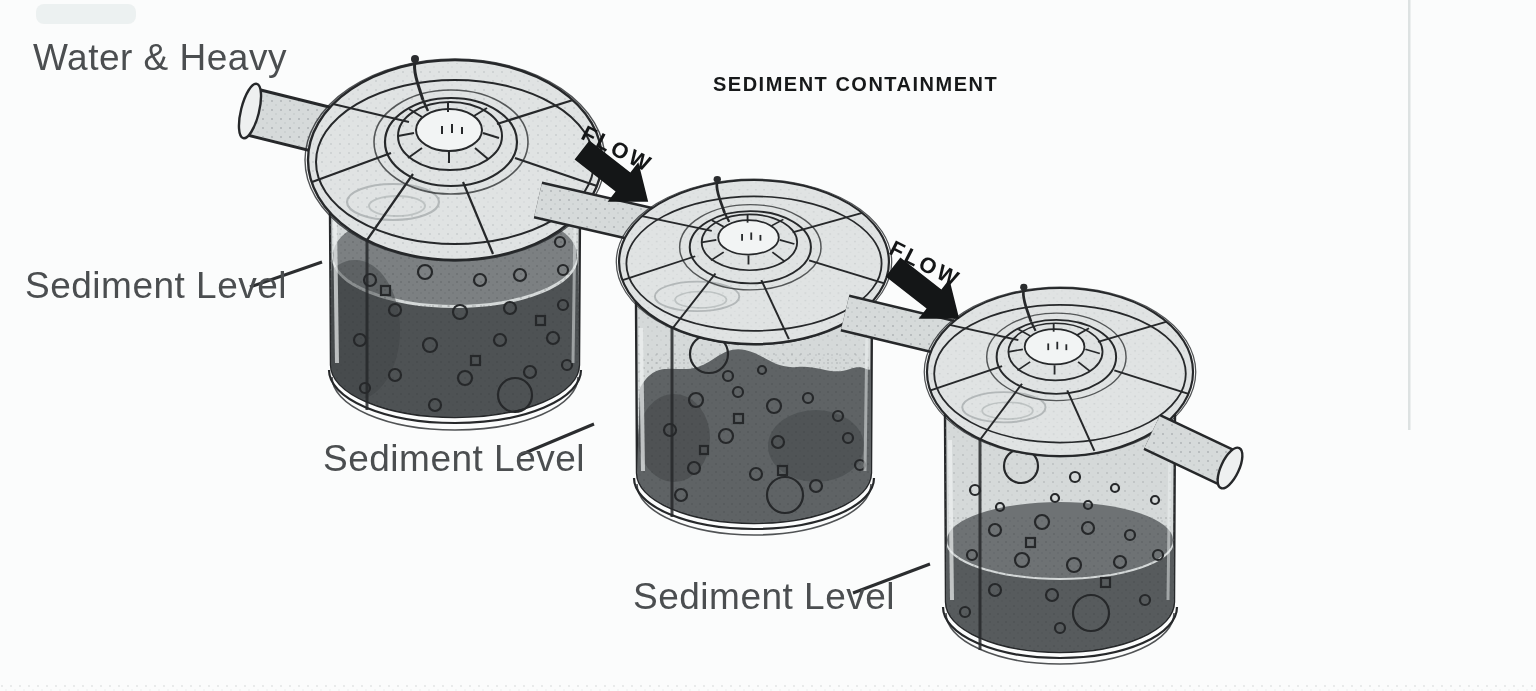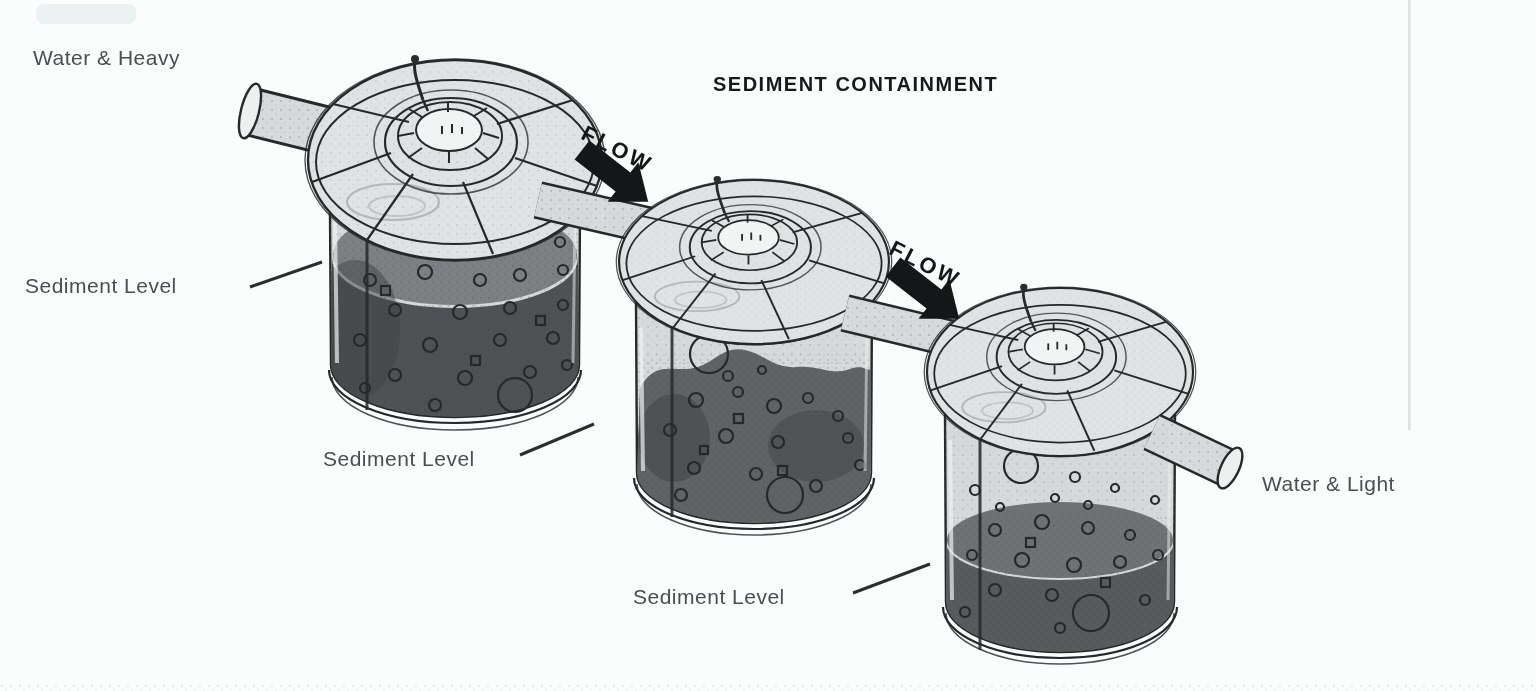--- a/index.html
+++ b/index.html
@@ -6,21 +6,21 @@
     --paper:#fbfcfc; --ink:#26282a; --text:#4b4e50; --title-text:#17191a;
     --water:#d5d9d9; --lid:#e0e3e3; --pipe:#d6dada; --pipe-cap:#eef0f0;
     --mound-1:#7c8082; --dark-1:#4e5254; --blob-2:#5f6365; --dark-2:#44484a;
     --mound-3:#6e7274; --dark-3:#575b5d; --arrow:#141617; --leader:#2b2d2f;
   }
   html,body{margin:0;padding:0;}
   body{width:1536px;height:691px;background:var(--paper);
        font-family:"Liberation Sans", sans-serif; overflow:hidden;}
   .stage{position:relative;width:1536px;height:691px;}
   .stage svg{position:absolute;left:0;top:0;}
-  .lbl{position:absolute;color:var(--text);font-size:21px;letter-spacing:.5px;
+  .lbl{position:absolute;color:var(--text);font-size:37px;letter-spacing:.5px;
        white-space:nowrap;line-height:32px;}
   .lbl span{display:block;}
   .title{left:713px;top:68px;font-size:20px;font-weight:bold;
          letter-spacing:1.5px;color:var(--title-text);}
   .inlet-label{left:33px;top:42px;}
   .outlet-label{left:1262px;top:466px;line-height:35px;}
   .sed1{left:25px;top:270px;}
   .sed2{left:323px;top:443px;}
   .sed3{left:633px;top:581px;}
   .flow{font-size:22px;font-weight:bold;letter-spacing:3px;color:var(--arrow);
@@ -276,21 +276,20 @@
   <path d="M 853 593 L 930 564" class="leader"></path>
 </svg>
 
 <div class="lbl title">SEDIMENT CONTAINMENT</div>
 
 <div class="lbl inlet-label">
   <span>Water &amp; Heavy</span>
 </div>
 
 <div class="lbl outlet-label">
-  <span>Water &amp; Light</span>
 </div>
 
 <div class="lbl sed1">Sediment Level</div>
 <div class="lbl sed2">Sediment Level</div>
 <div class="lbl sed3">Sediment Level</div>
 
 <div class="lbl flow flow1">FLOW</div>
 <div class="lbl flow flow2">FLOW</div>
 
 </div>

